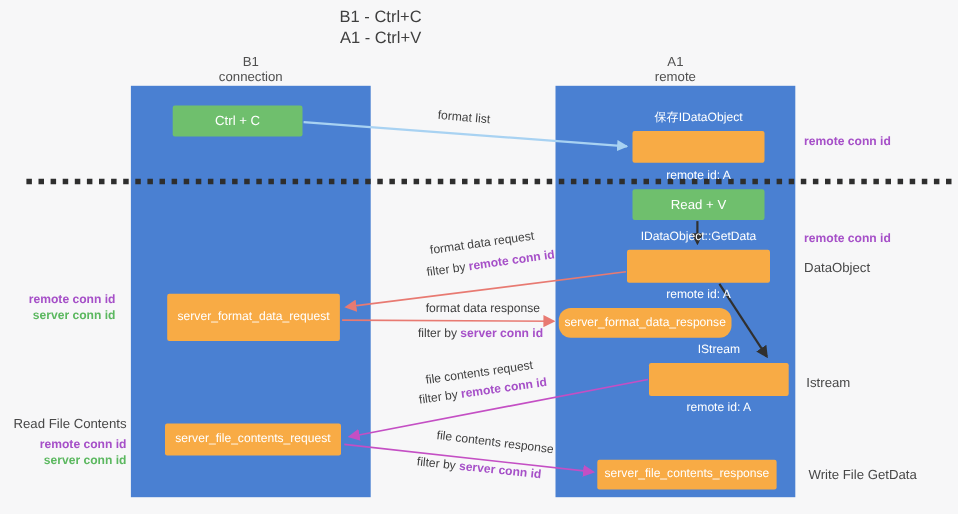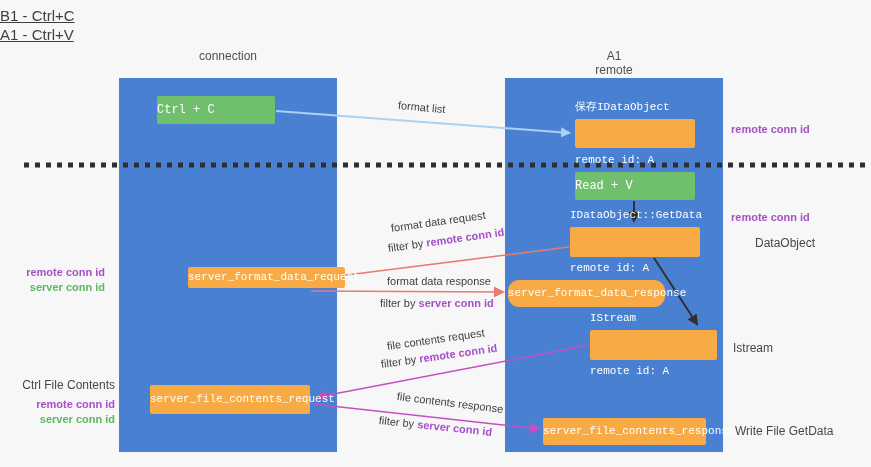--- a/index.html
+++ b/index.html
@@ -5,24 +5,24 @@
   :root{
     --lane:#4a80d2; --green:#6fbf6d; --orange:#f8ab45; --purple:#a650c8;
     --greentext:#5cb860; --salmon:#e87a72; --magenta:#c44fc4;
     --lightblue:#a8d2f2; --dark:#303030; --bg:#f7f7f8; --ink:#3f3f3f;
   }
   html,body{margin:0;padding:0;}
   body{font-family:"Liberation Sans",sans-serif;background:#e9e9ea;}
   .canvas{position:relative;width:871px;height:467px;background:var(--bg);overflow:hidden;}
   .abs{position:absolute;}
   .lane{background:var(--lane);}
-  .title{left:0;top:6px;width:692px;font-size:15px;color:var(--ink);line-height:19px;text-decoration:underline;}
+  .title{left:0;top:6px;width:692px;text-align:center;font-size:15px;color:var(--ink);line-height:19px;}
   .lane-head{text-align:center;font-size:12px;color:#4f4f4f;line-height:14px;}
-  .box{display:flex;flex-direction:column;align-items:flex-start;justify-content:center;
-       color:#fff;text-align:center;border-radius:2px;line-height:13px;font-family:Liberation Mono, monospace;}
+  .box{display:flex;flex-direction:column;align-items:center;justify-content:center;
+       color:#fff;text-align:center;border-radius:2px;line-height:13px;}
   .box.green{background:var(--green);font-size:12px;}
   .box.orange{background:var(--orange);font-size:11px;gap:40px;}
   .flowlabel{font-size:11px;color:var(--ink);white-space:nowrap;transform-origin:left center;}
   .key-purple{color:var(--purple);font-weight:bold;}
   .side{font-size:11px;white-space:nowrap;}
   .side.black{color:#474747;font-size:12px;}
   .side.bold-purple{color:var(--purple);font-weight:bold;}
   .side.bold-green{color:var(--greentext);font-weight:bold;}
   .right-align{text-align:right;}
   svg.overlay{position:absolute;left:0;top:0;pointer-events:none;}
@@ -36,20 +36,21 @@
 <body>
 
 <div class="canvas">
 
   <div class="abs title">
     <div>B1 - Ctrl+C</div>
     <div>A1 - Ctrl+V</div>
   </div>
 
   <div class="abs lane-head" style="left:119px;top:49px;width:218px;">
+    <div>B1</div>
     <div>connection</div>
   </div>
   <div class="abs lane-head" style="left:505px;top:49px;width:218px;">
     <div>A1</div>
     <div>remote</div>
   </div>
 
   <div class="abs lane" style="left:119px;top:78px;width:218px;height:374px;"></div>
   <div class="abs lane" style="left:505px;top:78px;width:218px;height:374px;"></div>
 
@@ -85,21 +86,21 @@
     <span>保存IDataObject</span>
     <span>remote id: A</span>
   </div>
   <div class="abs box green" style="left:575px;top:172px;width:120px;height:28px;">
     <span>Read + V</span>
   </div>
   <div class="abs box orange" style="left:570px;top:227px;width:130px;height:30px;">
     <span>IDataObject::GetData</span>
     <span>remote id: A</span>
   </div>
-  <div class="abs box orange" style="left:152px;top:267px;width:157px;height:21px;margin-left:36px;">
+  <div class="abs box orange" style="left:152px;top:267px;width:157px;height:43px;">
     <span>server_format_data_request</span>
   </div>
   <div class="abs box orange" style="left:508px;top:280px;width:157px;height:27px;border-radius:11px;">
     <span>server_format_data_response</span>
   </div>
   <div class="abs box orange" style="left:590px;top:330px;width:127px;height:30px;">
     <span>IStream</span>
     <span>remote id: A</span>
   </div>
   <div class="abs box orange" style="left:543px;top:418px;width:163px;height:27px;">
@@ -126,27 +127,27 @@
     <span>filter by </span><span class="key-purple">remote conn id</span>
   </div>
 
   <div class="abs flowlabel" style="left:397px;top:390px;transform:rotate(7deg);">file contents response</div>
   <div class="abs flowlabel" style="left:379px;top:414px;transform:rotate(6deg);">
     <span>filter by </span><span class="key-purple">server conn id</span>
   </div>
 
   <div class="abs side bold-purple" style="left:731px;top:123px;">remote conn id</div>
   <div class="abs side bold-purple" style="left:731px;top:211px;">remote conn id</div>
-  <div class="abs side black" style="left:731px;top:236px;margin-left:24px;">DataObject</div>
+  <div class="abs side black" style="left:731px;top:236px;">DataObject</div>
   <div class="abs side black" style="left:733px;top:341px;">Istream</div>
   <div class="abs side black" style="left:735px;top:424px;">Write File GetData</div>
 
   <div class="abs right-align" style="left:5px;top:265px;width:100px;line-height:15px;">
     <div class="side bold-purple">remote conn id</div>
     <div class="side bold-green">server conn id</div>
   </div>
   <div class="abs right-align" style="left:5px;top:378px;width:110px;line-height:15px;">
-    <div class="side black">Ctrl File Contents</div>
+    <div class="side black">Read File Contents</div>
     <div class="side bold-purple" style="margin-top:4px;">remote conn id</div>
     <div class="side bold-green">server conn id</div>
   </div>
 
 </div>
 
 </body></html>

